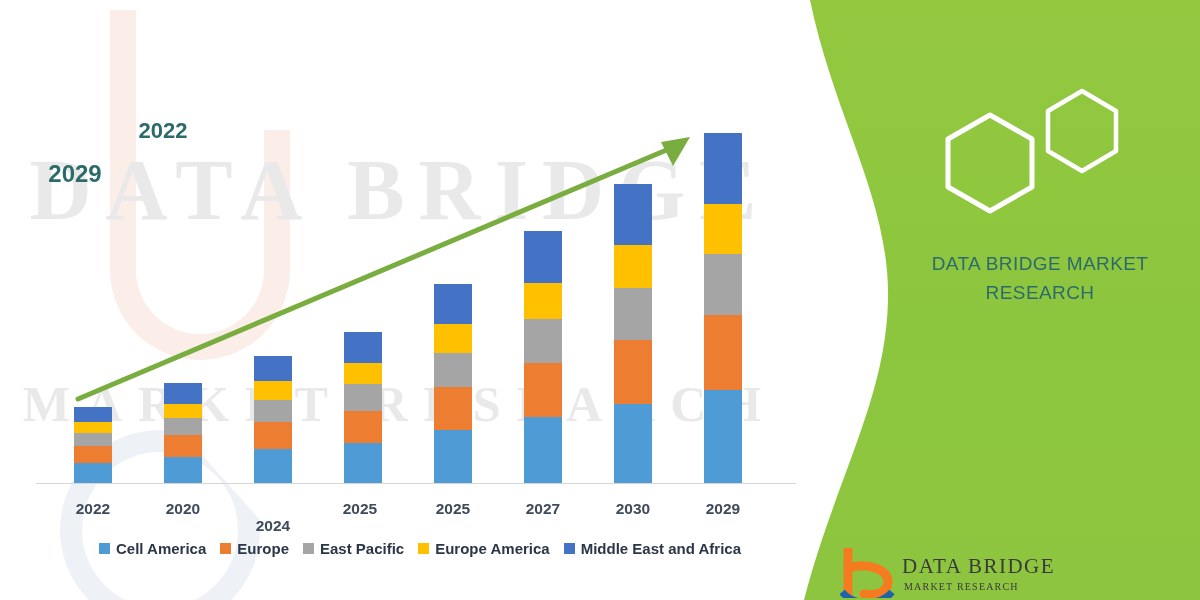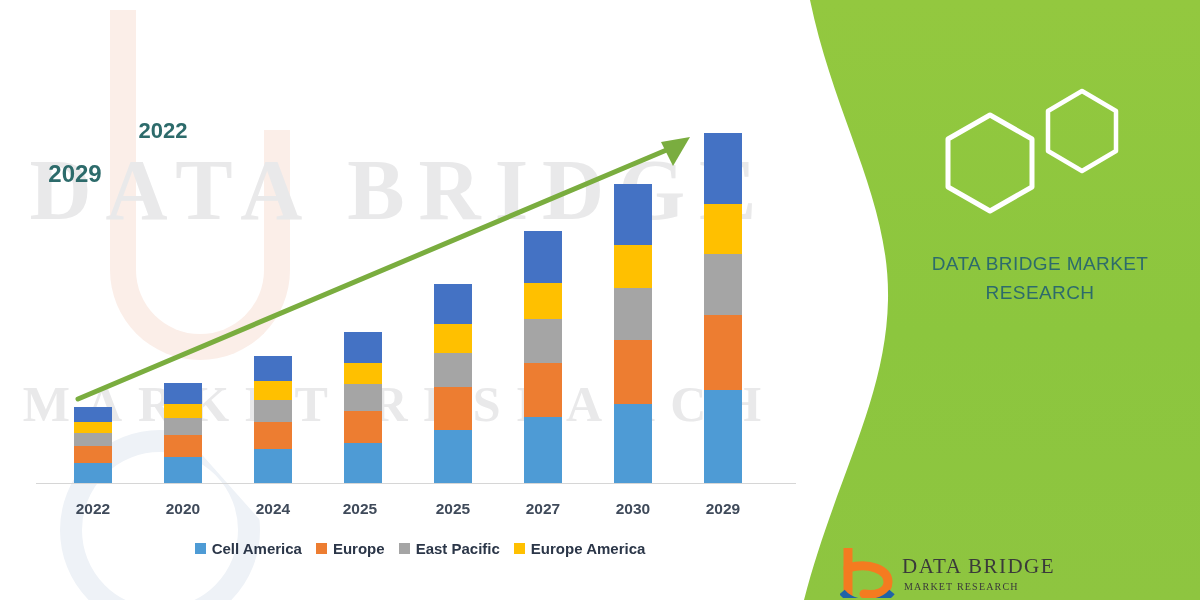--- a/index.html
+++ b/index.html
@@ -189,21 +189,21 @@
           <div class="seg" style="height: 92.5872px; background: rgb(78, 155, 213);"></div>
           <div class="seg" style="height: 75.2907px; background: rgb(237, 125, 49);"></div>
           <div class="seg" style="height: 61.0465px; background: rgb(165, 165, 165);"></div>
           <div class="seg" style="height: 49.8547px; background: rgb(255, 192, 0);"></div>
           <div class="seg" style="height: 71.2209px; background: rgb(68, 114, 196);"></div>
         </div>
       </div>
     <div class="axis-line"></div>
   <div class="xlabel" style="left: 53px;">2022</div>
       <div class="xlabel" style="left: 143px;">2020</div>
-      <div class="xlabel" style="left: 233px;">2024</div>
+      <div class="xlabel" style="left: 233px; margin-top: 17px;">2024</div>
       <div class="xlabel" style="left: 320px;">2025</div>
       <div class="xlabel" style="left: 413px;">2025</div>
       <div class="xlabel" style="left: 503px;">2027</div>
       <div class="xlabel" style="left: 593px;">2030</div>
       <div class="xlabel" style="left: 683px;">2029</div>
     </div>
 
   <div class="legend">
       <div class="legend-item">
         <span class="swatch" style="background: rgb(78, 155, 213);"></span>
@@ -214,20 +214,24 @@
         <span>Europe</span>
       </div>
       <div class="legend-item">
         <span class="swatch" style="background: rgb(165, 165, 165);"></span>
         <span>East Pacific</span>
       </div>
       <div class="legend-item">
         <span class="swatch" style="background: rgb(255, 192, 0);"></span>
         <span>Europe America</span>
       </div>
+      <div class="legend-item">
+        <span class="swatch" style="background: rgb(68, 114, 196);"></span>
+        <span>Middle East and Africa</span>
+      </div>
     </div>
 
 
 
   <div class="hex-wrap">
     <svg width="230" height="140" viewBox="0 0 230 140">
       <polygon points="152,6 186,26 186,66 152,86 118,66 118,26" fill="none" stroke="#ffffff" stroke-width="4.5" stroke-linejoin="round"></polygon>
       <polygon points="60,30 102,54 102,102 60,126 18,102 18,54" fill="none" stroke="#ffffff" stroke-width="5" stroke-linejoin="round"></polygon>
     </svg>
   </div>

